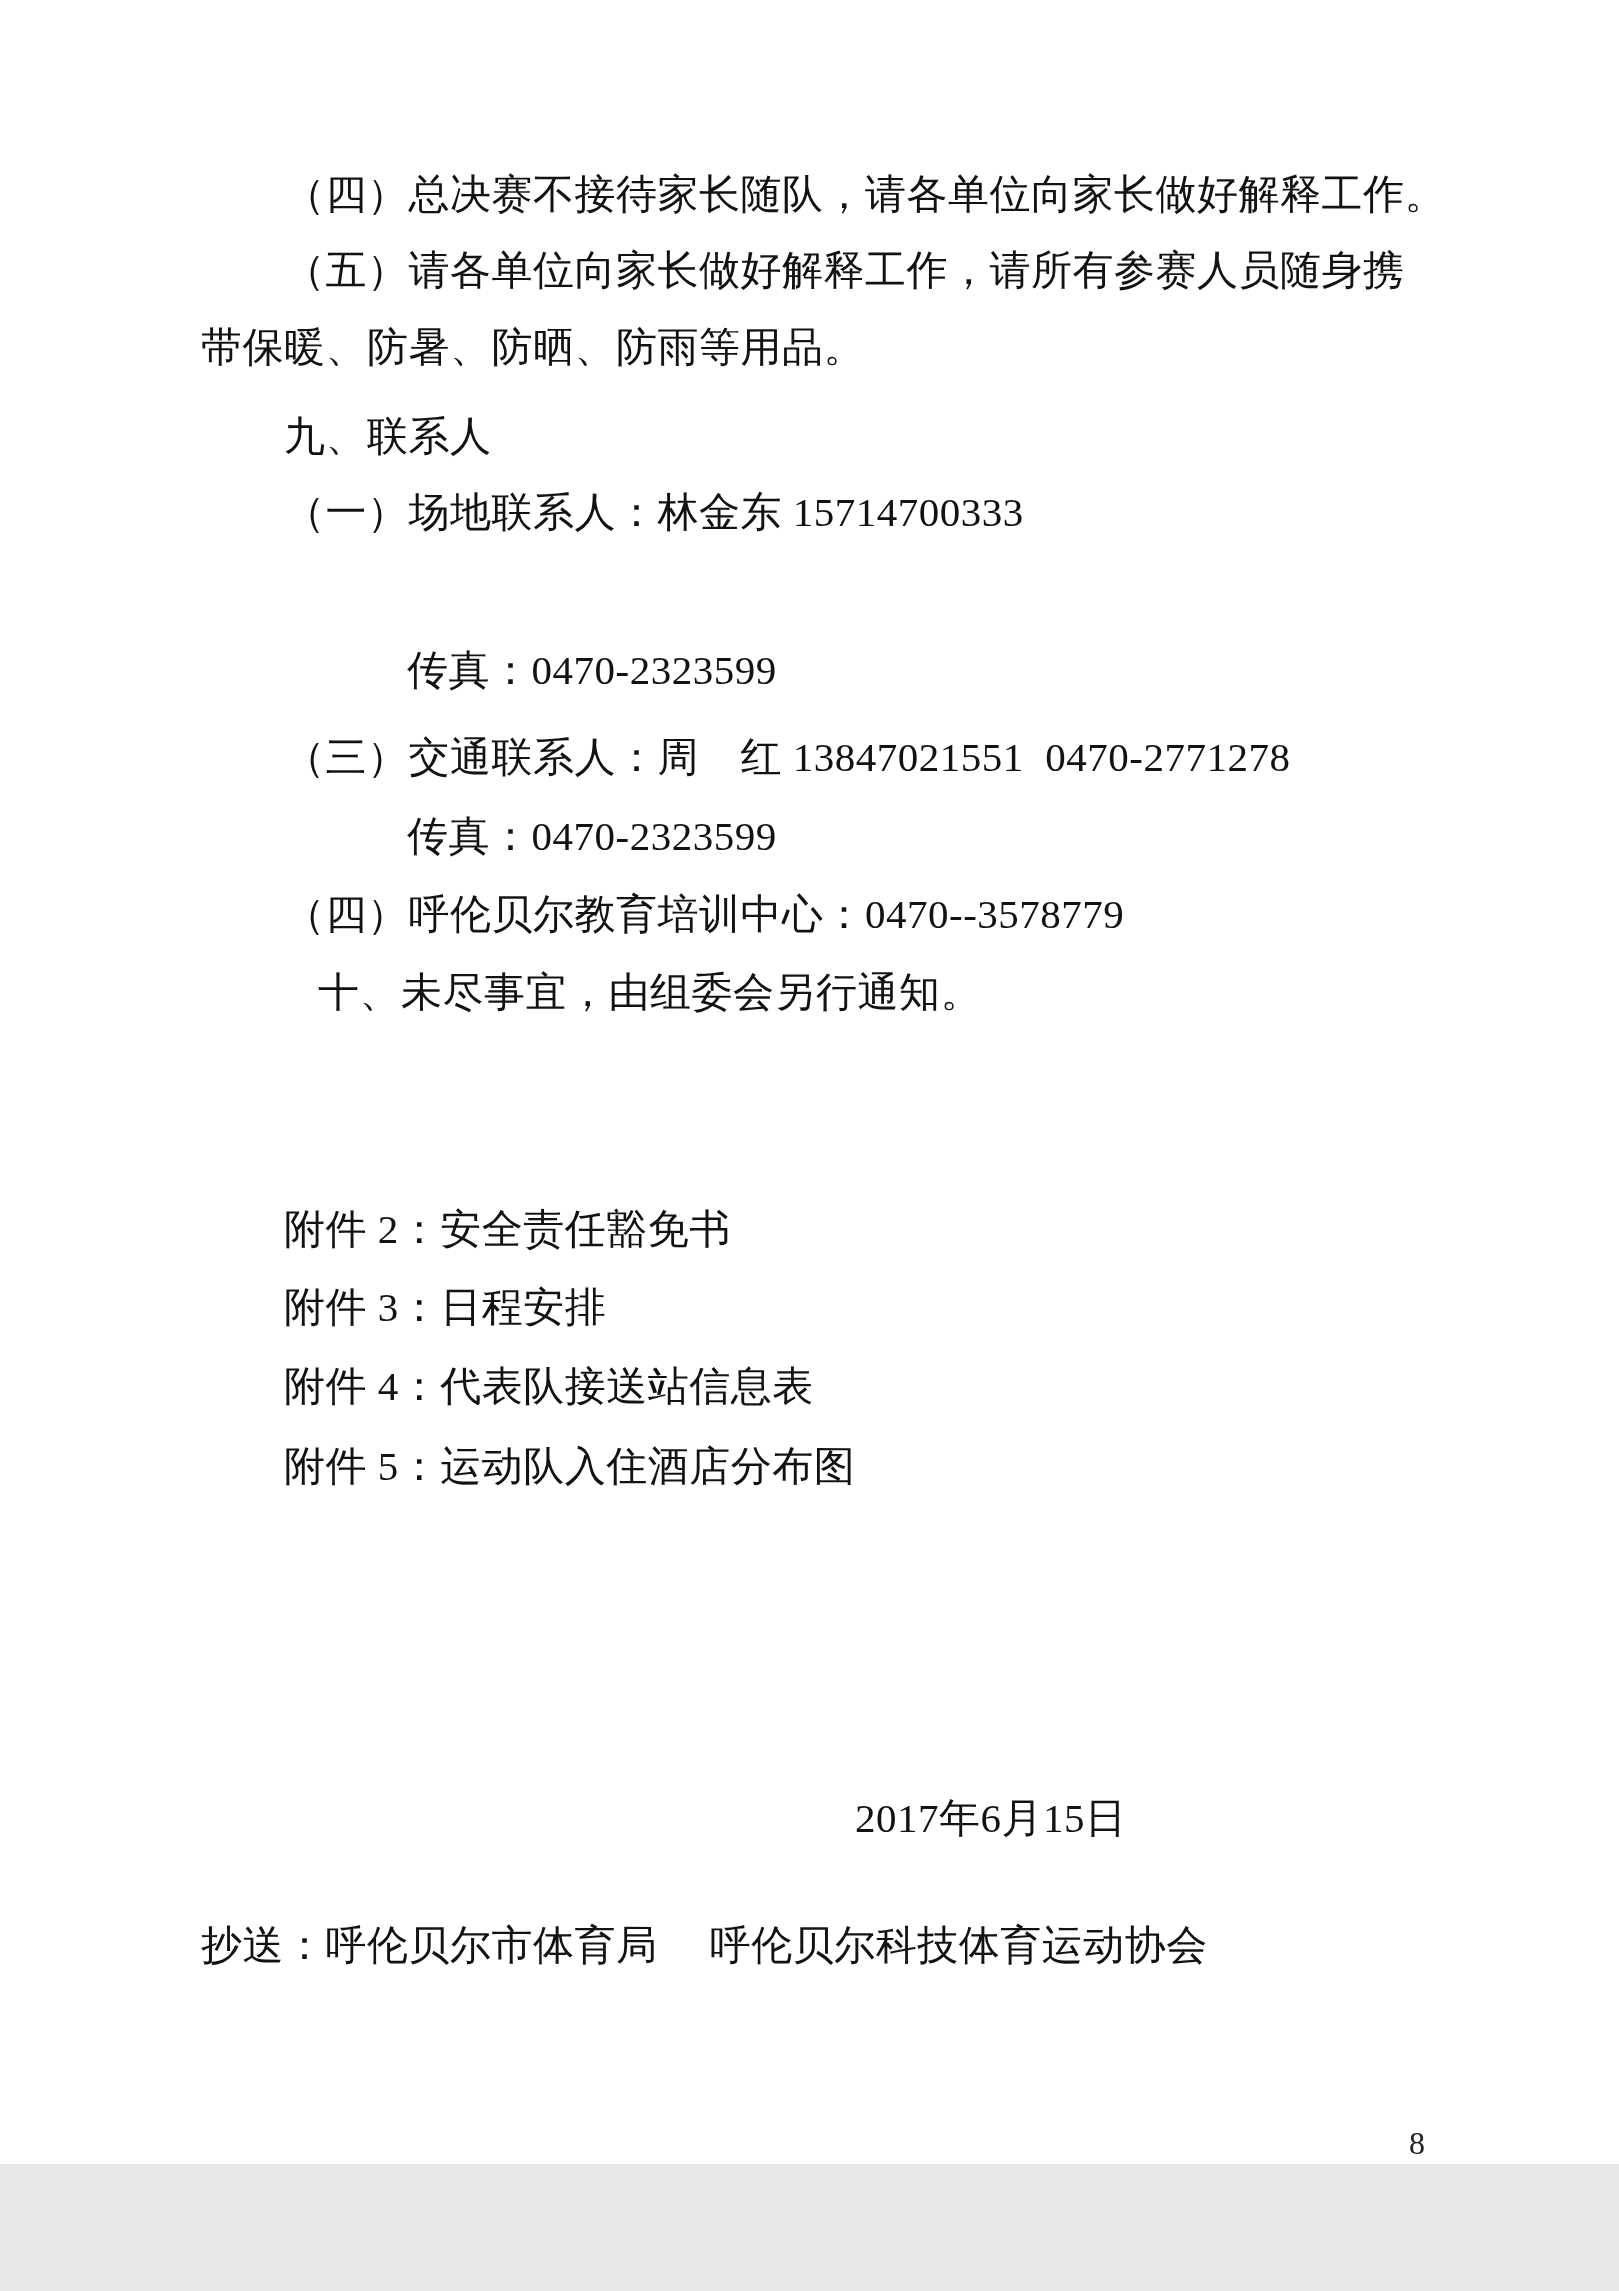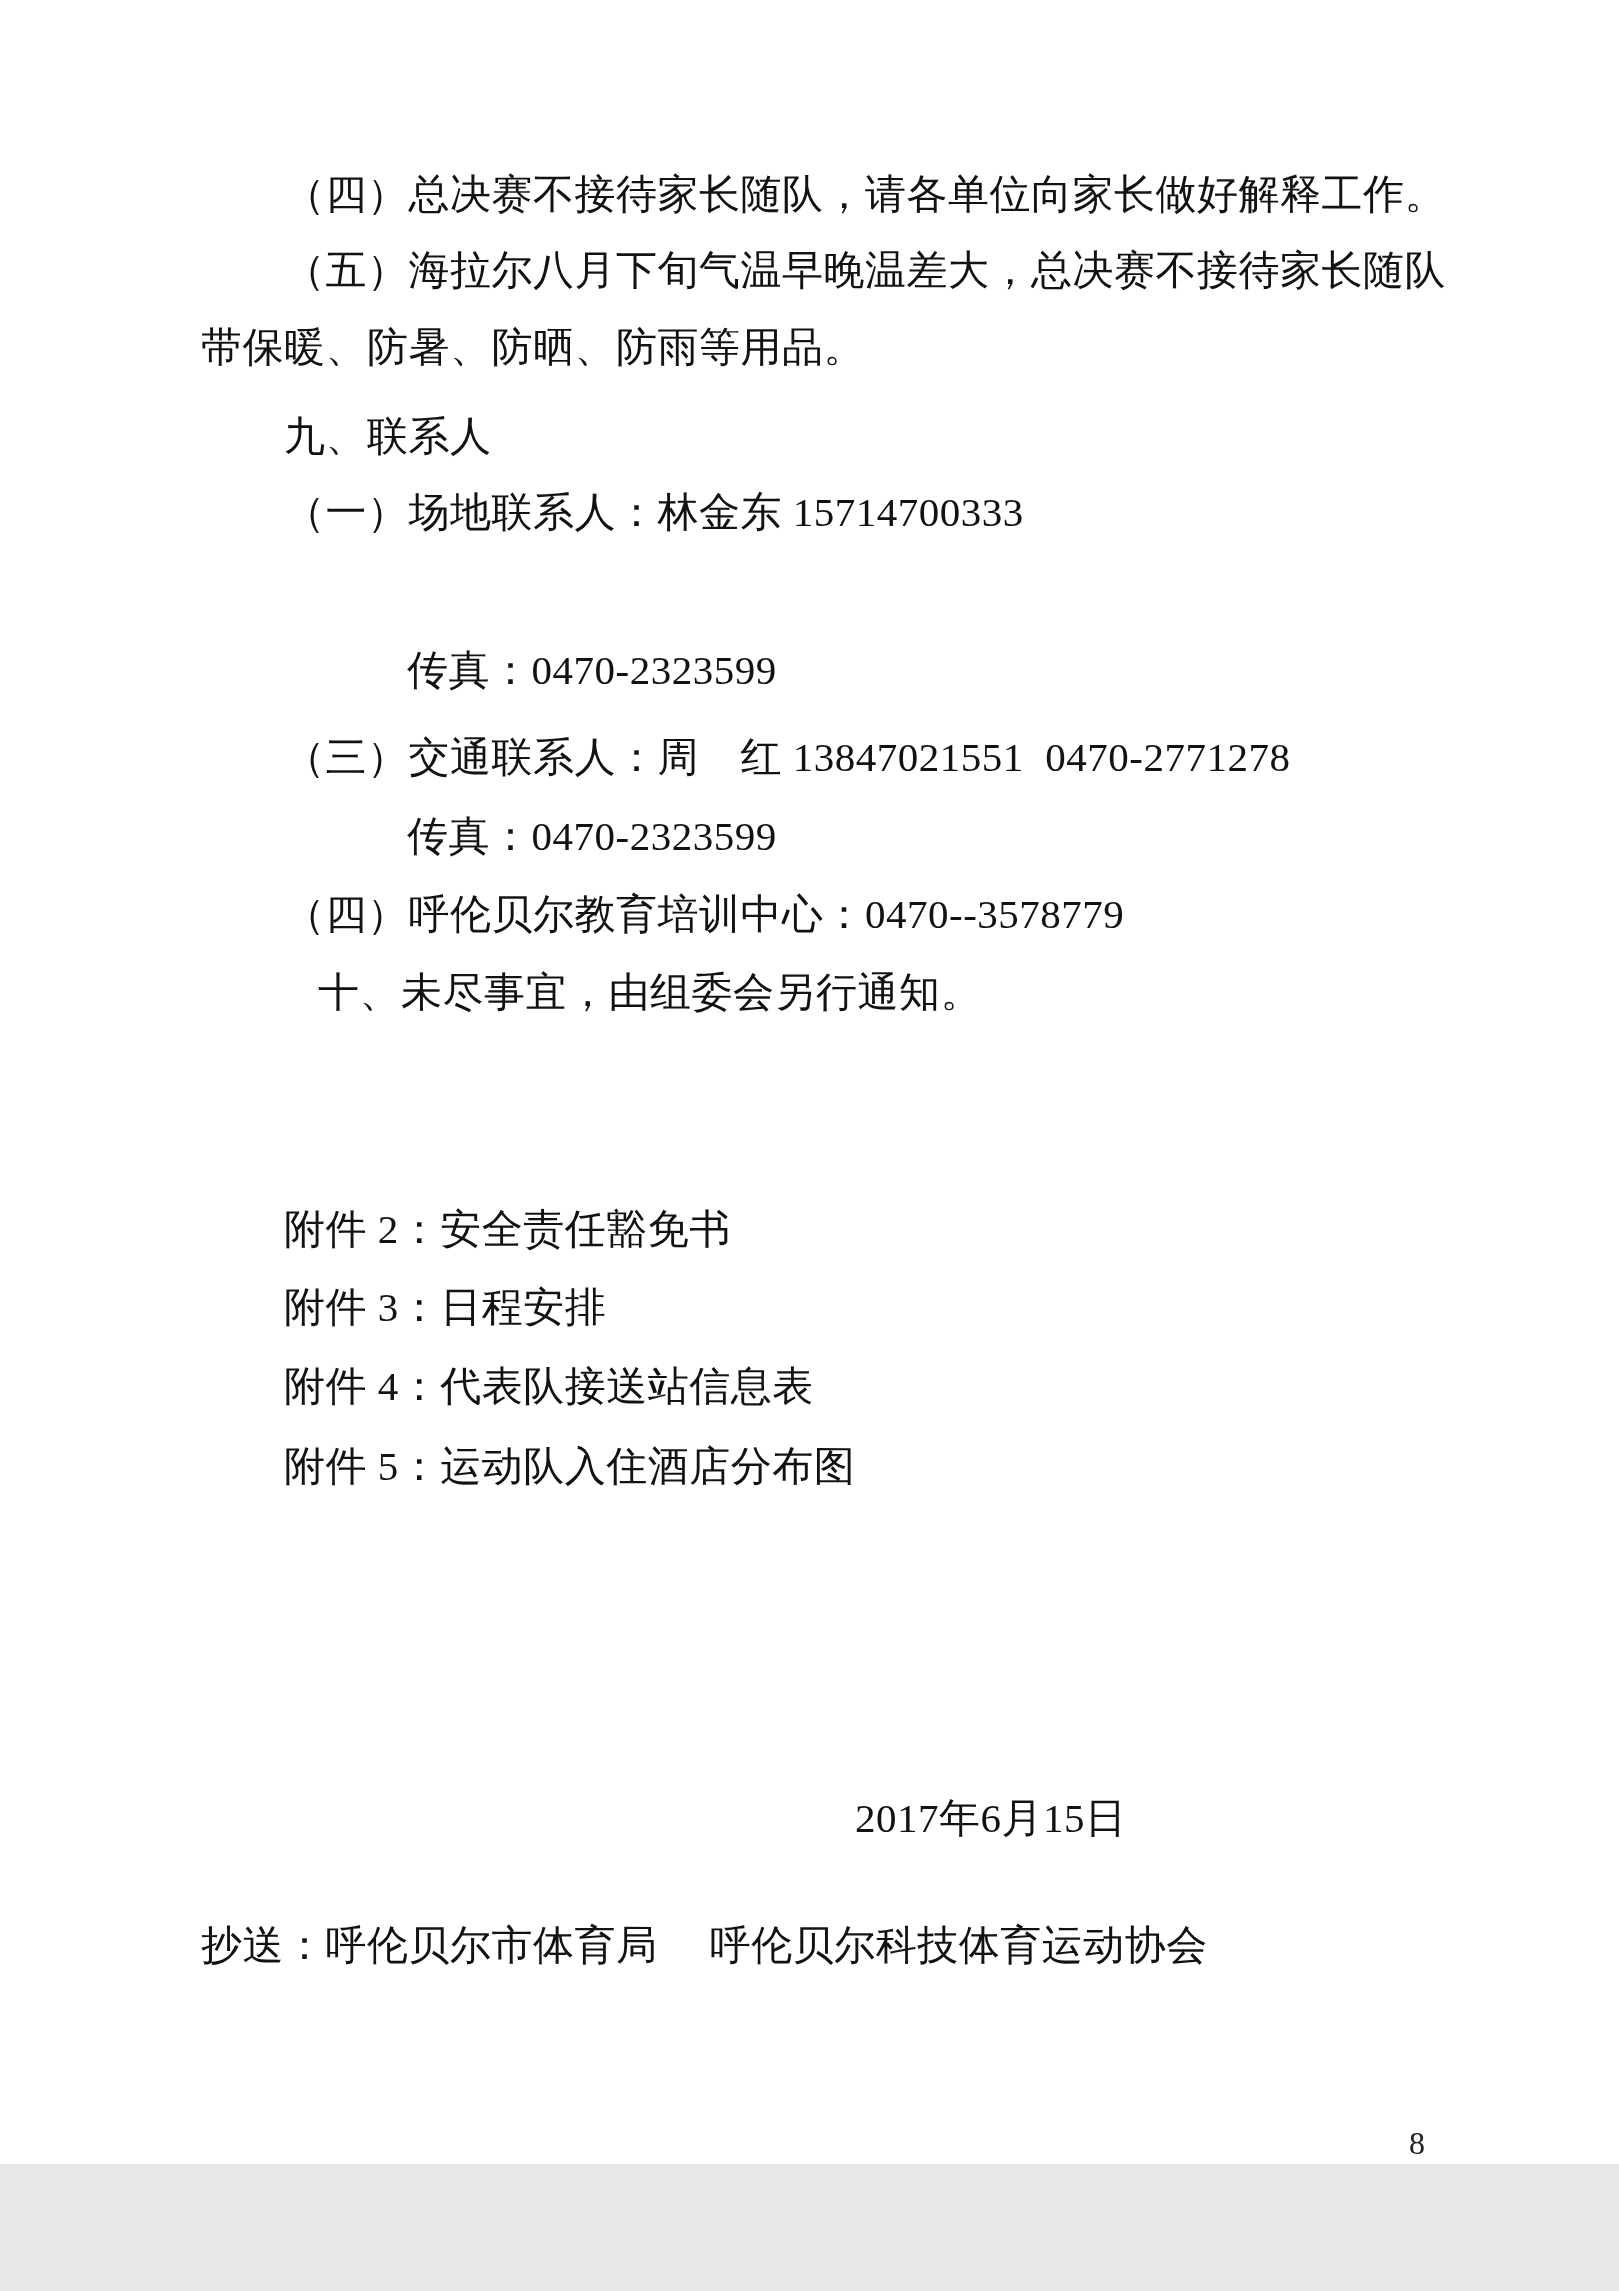--- a/index.html
+++ b/index.html
@@ -94,21 +94,21 @@
       -1px 1px 0 #6f6f6f,
       2px 2px 2px #9c9c9c;
   }
 </style>
 </head>
 <body>
 
 <div class="page">
 
   <div class="line indent t-para4">（四）总决赛不接待家长随队，请各单位向家长做好解释工作。</div>
-  <div class="line indent t-para5a">（五）海拉尔八月下旬气温早晚温差大，总决赛不接待家长随队</div>
+  <div class="line indent t-para5a">（五）请各单位向家长做好解释工作，请所有参赛人员随身携</div>
   <div class="line flush  t-para5b">带保暖、防暑、防晒、防雨等用品。</div>
 
   <div class="line indent t-sec9">九、联系人</div>
 
   <div class="line indent t-contact0">（一）场地联系人：林金东 15714700333</div>
   <div class="line fax    t-fax1">传真：0470-2323599</div>
   <div class="line indent t-contact2">（三）交通联系人：周　红 13847021551  0470-2771278</div>
   <div class="line fax    t-fax2">传真：0470-2323599</div>
   <div class="line indent t-contact3">（四）呼伦贝尔教育培训中心：0470--3578779</div>
 

